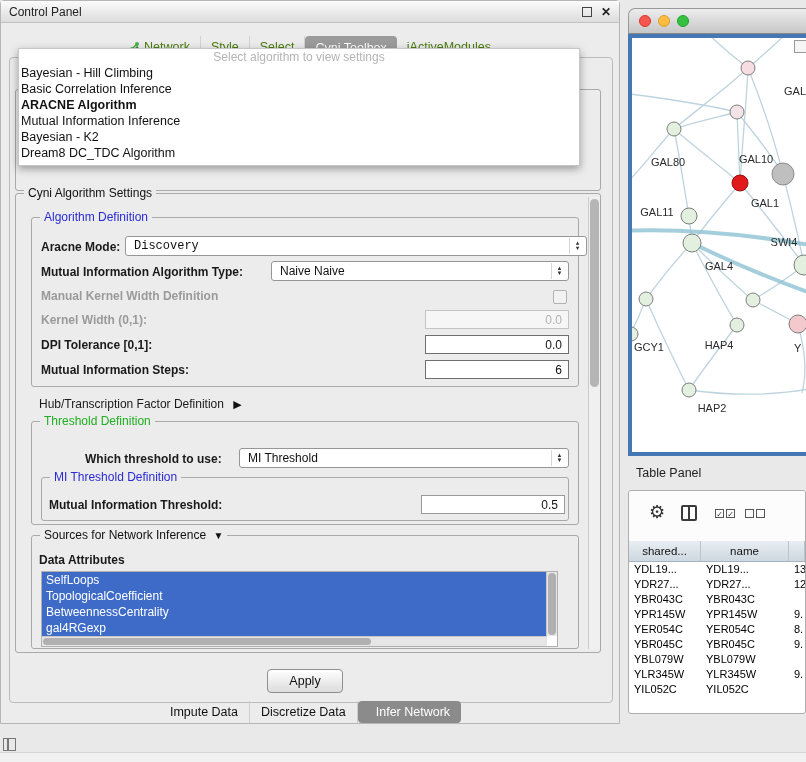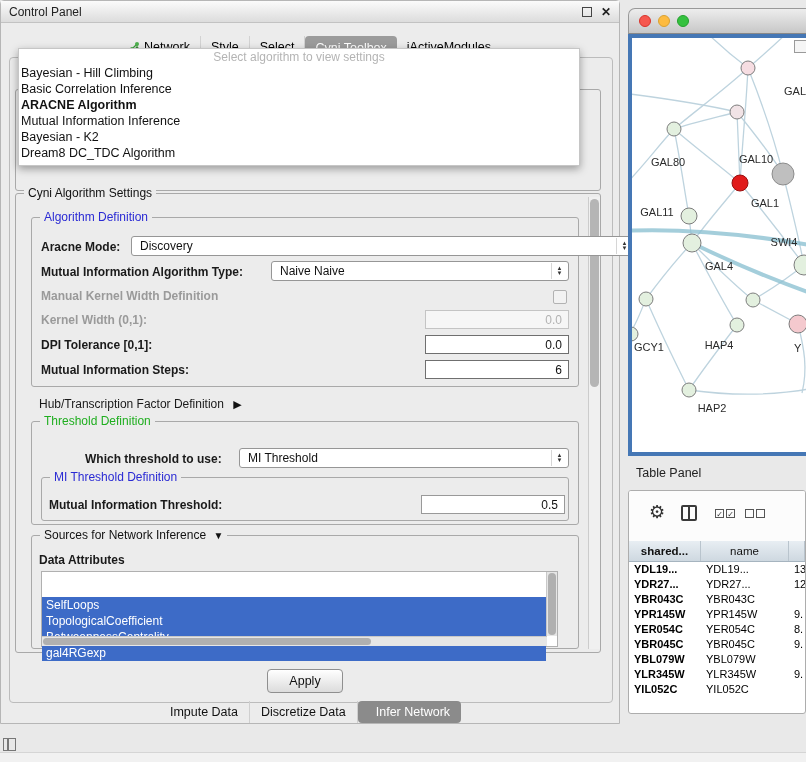--- a/index.html
+++ b/index.html
@@ -7,21 +7,21 @@
   
   .control-panel{position:absolute;left:0;top:8;width:620px;height:724px;
     background:#ececec;border:1px solid #b6b6b6;border-radius:4px 4px 0 0;box-sizing:border-box;}
   .cp-titlebar{position:absolute;left:0;top:0;right:0;height:22px;
     background:linear-gradient(#fbfbfb,#dcdcdc);border-bottom:1px solid #c2c2c2;
     display:flex;align-items:center;padding:0 8px;font-size:12px;color:#222;box-sizing:border-box;}
   .cp-winbtns{margin-left:auto;display:flex;align-items:center;gap:9px;}
   .float-box{width:8px;height:8px;border:1.5px solid #444;display:inline-block;}
   .close-x{font-size:12px;font-weight:bold;color:#222;line-height:10px;}
   .cp-tabs{position:absolute;top:35px;left:0;right:0;display:flex;justify-content:center;z-index:2;}
-  .cp-tab{padding:4px 10px;font-size:12.5px;color:#000000;display:flex;align-items:center;gap:4px;
+  .cp-tab{padding:4px 10px;font-size:12.5px;color:#4d7c0f;display:flex;align-items:center;gap:4px;
     border-right:1px solid #d2d2d2;height:13px;}
   .cp-tab:last-child{border-right:none;}
   .cp-tab.active{background:#9b9b9b;color:#fff;border-radius:4px 4px 0 0;border-right:none;height:15px;}
   .cp-content{position:absolute;left:8px;top:56px;width:604px;height:646px;
     border:1px solid #bcbcbc;border-radius:4px;background:#ececec;box-sizing:border-box;}
   
   .gb{position:absolute;border:1px solid #a9a9a9;border-radius:3px;box-sizing:border-box;}
   .gb>.legend{position:absolute;top:-8px;left:8px;background:#ececec;padding:0 4px;
     font-size:12px;color:#111;white-space:nowrap;}
   .legend.blue{color:#2a2ad4;}
@@ -34,21 +34,21 @@
     flex-direction:column;align-items:center;justify-content:center;color:#333;
     font-size:6px;line-height:5px;border-left:1px solid #d6d6d6;}
   .field{position:absolute;background:#fff;border:1px solid #6f6f6f;height:19px;font-size:12px;
     color:#111;display:flex;align-items:center;justify-content:flex-end;padding-right:6px;box-sizing:border-box;}
   .field.dis{background:#f6f6f6;border-color:#c4c4c4;color:#b2b2b2;}
   .checkbox{position:absolute;width:12px;height:12px;border:1px solid #b2b2b2;background:#f2f2f2;border-radius:2px;}
   .vscroll{position:absolute;background:#f0f0f0;border-left:1px solid #cccccc;}
   .vscroll .thumb{position:absolute;left:1px;right:1px;background:#b5b5b5;border-radius:5px;}
   .list-wrap{position:absolute;background:#fff;border:1px solid #b0b0b0;box-sizing:border-box;}
   .list-item{position:absolute;left:0;right:11px;height:16px;background:#3d6bc7;color:#fff;
-    font-size:12px;line-height:16px;padding-left:4px;margin-top:25px;}
+    font-size:12px;line-height:16px;padding-left:4px;}
   .list-vsb{position:absolute;right:0;top:0;bottom:10px;width:10px;background:#e6e6e6;border-left:1px solid #c8c8c8;}
   .list-vsb .thumb{position:absolute;left:1px;right:1px;top:1px;bottom:1px;background:#b0b0b0;border-radius:4px;}
   .list-hsb{position:absolute;left:0;right:10px;bottom:0;height:9px;background:#e6e6e6;border-top:1px solid #c8c8c8;}
   .list-hsb .thumb{position:absolute;top:1px;bottom:1px;left:1px;width:65%;background:#b0b0b0;border-radius:4px;}
   .apply-btn{position:absolute;left:266px;top:668px;width:74px;height:22px;
     background:linear-gradient(#ffffff,#dcdcdc);border:1px solid #8f8f8f;border-radius:4px;
     font-size:12.5px;color:#111;display:flex;align-items:center;justify-content:center;}
   .bottom-tabs{position:absolute;left:0;right:0;top:700px;display:flex;justify-content:center;}
   .btab{padding:4px 11px;font-size:12.5px;color:#111;border-right:1px solid #cfcfcf;height:14px;}
   .btab:last-child{border-right:none;padding-left:18px;}
@@ -82,21 +82,21 @@
   .chk-pair{position:absolute;display:flex;gap:2px;}
   .chk{width:9px;height:9px;border:1px solid #555;font-size:8px;line-height:9px;text-align:center;color:#333;box-sizing:border-box;}
   .t-header{position:absolute;left:0;top:50px;right:0;height:21px;display:flex;
     background:linear-gradient(#e8eef3,#ced8e0);border-bottom:1px solid #a6b4bf;box-sizing:border-box;}
   .t-hcell{border-right:1px solid #b9c4cd;font-size:11.5px;color:#111;display:flex;
     align-items:center;justify-content:center;box-sizing:border-box;}
   .t-body{position:absolute;left:0;top:71px;right:0;bottom:0;}
   .t-row{display:flex;height:15px;}
   .t-cell{font-size:11px;color:#000;line-height:15px;padding-left:5px;overflow:hidden;
     white-space:nowrap;box-sizing:border-box;}
-  .w1{width:72px;font-weight:bold;} .w2{width:88px;} .w3{flex:1;}
+  .w1{width:72px;} .w2{width:88px;} .w3{flex:1;}
   
   .corner-box{position:absolute;right:3px;top:2px;width:13px;height:13px;background:#f5f5f5;border:1px solid #9a9a9a;box-sizing:border-box;}
   .bl-icon{position:absolute;left:3px;top:738px;width:13px;height:13px;border:1.5px solid #777;
     background:#e8e8e8;box-sizing:border-box;}
   .bl-icon:before{content:"";position:absolute;left:3px;top:0;bottom:0;width:1.5px;background:#777;}
   .bottom-strip{position:absolute;left:0;top:752px;width:806px;height:10px;background:#f1f1f1;border-top:1px solid #d5d5d5;}
   svg text{font-family:"Liberation Sans",sans-serif;}
 </style>
 </head>
 <body>
@@ -146,21 +146,21 @@
 
   <div class="vscroll" style="left:587px;top:196px;width:11px;height:452px;">
     <div class="thumb" style="top:2px;height:188px;"></div>
   </div>
 
   <div class="gb" style="left:30px;top:216px;width:548px;height:170px;">
     <span class="legend blue">Algorithm Definition</span>
   </div>
 
   <div class="lbl" style="left:40px;top:239px;">Aracne Mode:</div>
-  <div class="combo" style="left:130px;top:235px;width:503px;">
+  <div class="combo" style="left:124px;top:235px;width:462px;font-family:Liberation Mono, monospace;">
     <span>Discovery</span>
     <span class="arrows">
       <span>▲</span>
         <span>▼</span>
     </span>
   </div>
 
   <div class="lbl" style="left:40px;top:264px;">Mutual Information Algorithm Type:</div>
   <div class="combo" style="left:270px;top:260px;width:298px;">
     <span>Naive Naive</span>

